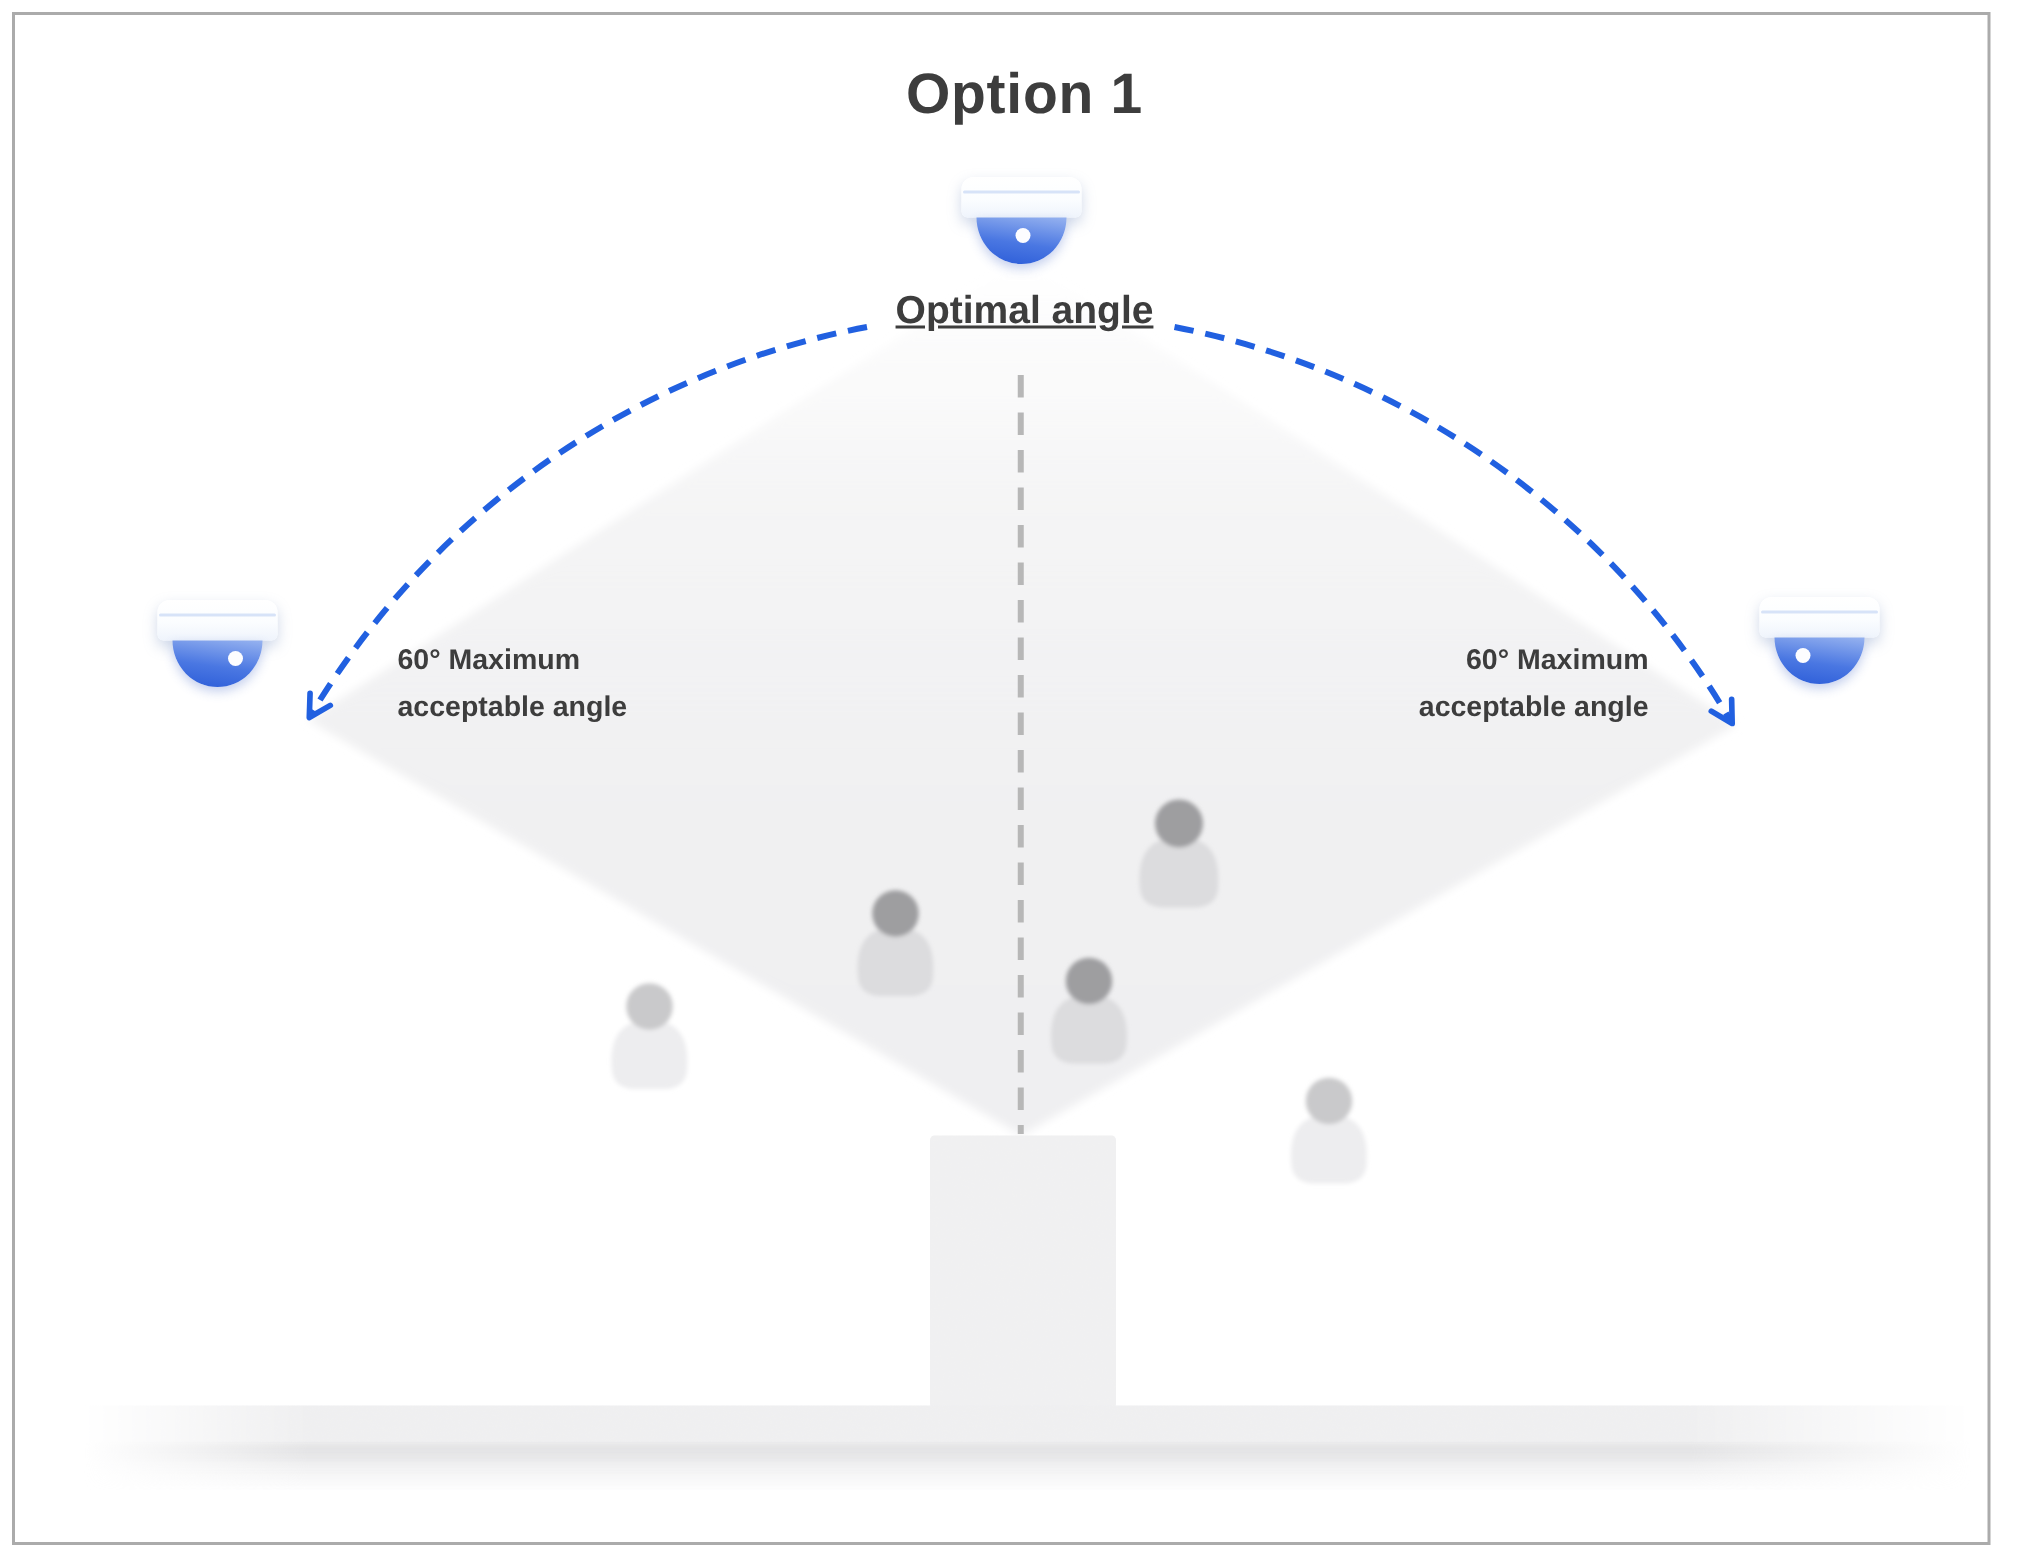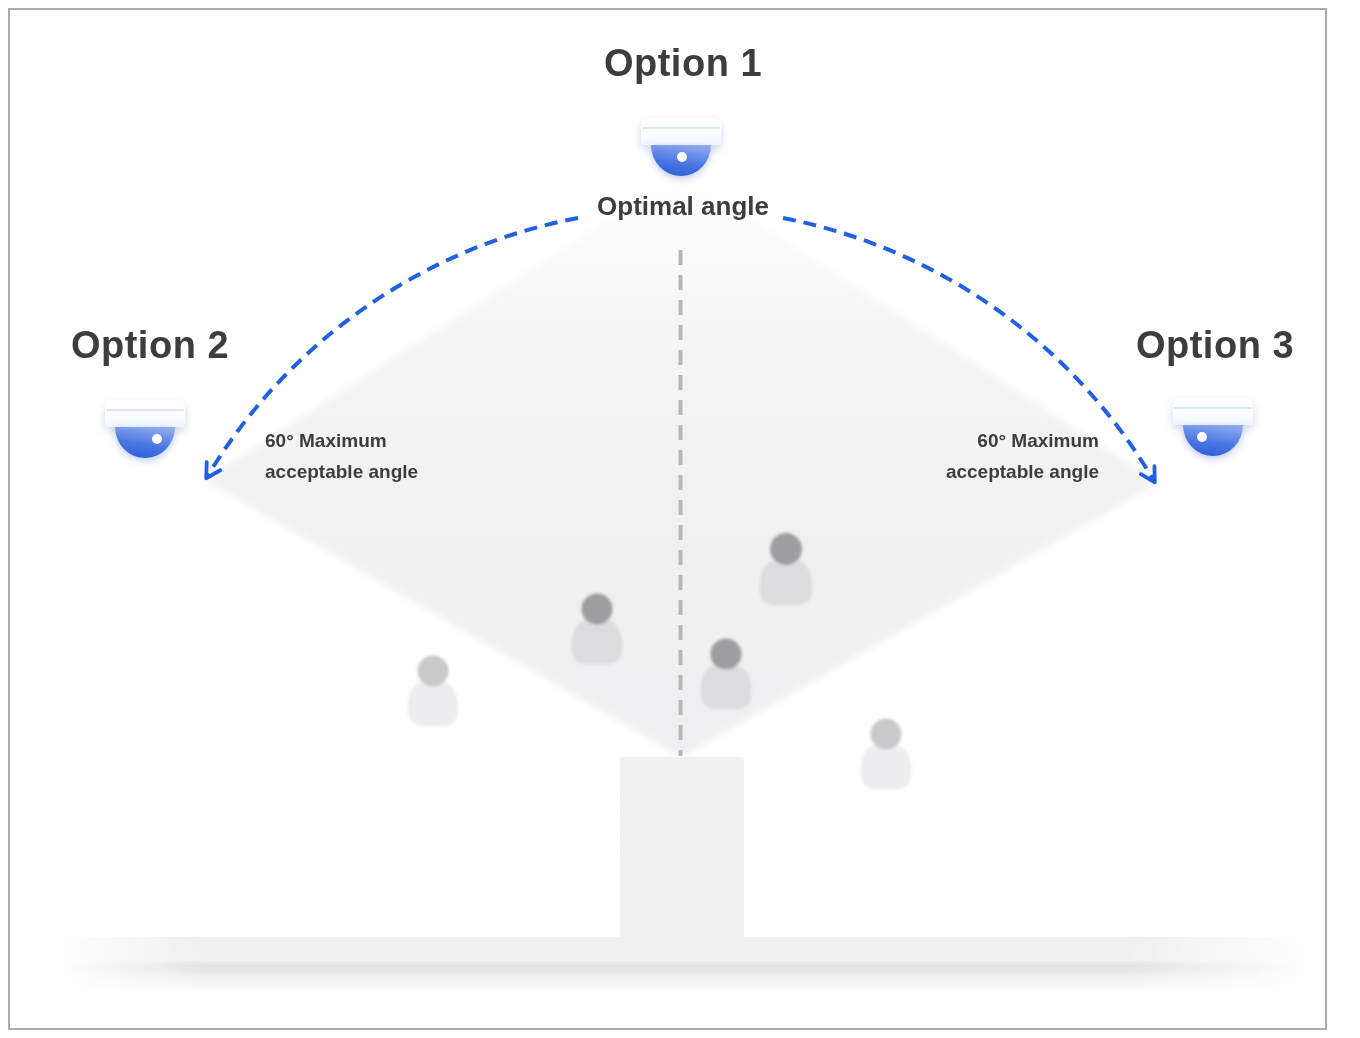--- a/index.html
+++ b/index.html
@@ -11,21 +11,21 @@
   .scene{position:absolute;left:0;top:0;}
   .title{
     position:absolute;font-weight:700;font-size:38px;line-height:40px;
     color:var(--text-dark,#3d3d3d);text-align:center;letter-spacing:.5px;white-space:nowrap;
   }
   #title-1{left:543px;top:43px;width:280px;}
   #title-2{left:30px;top:325px;width:240px;}
   #title-3{left:1095px;top:325px;width:240px;}
   .sublabel{
     position:absolute;font-weight:700;font-size:26px;line-height:28px;
-    color:var(--text-dark,#3d3d3d);white-space:nowrap;
+    color:var(--text-dark,#3d3d3d);white-space:nowrap;text-decoration:underline;
   }
   #optimal-label{left:563px;top:192px;width:240px;text-align:center;}
   .angle-label{
     position:absolute;font-weight:700;font-size:19px;line-height:31px;
     color:var(--text-dark,#3d3d3d);white-space:nowrap;
   }
   #angle-label-left{left:265px;top:425px;text-align:left;}
   #angle-label-right{left:819px;top:425px;width:280px;text-align:right;}
 
   .camera{position:absolute;width:80px;height:62px;}
@@ -161,22 +161,20 @@
     </div>
   </div>
   <div class="camera" id="cam-3">
     <div class="cam-plate"></div>
     <div class="cam-dome">
       <div class="cam-lens"></div>
     </div>
   </div>
 
   <div class="title" id="title-1">Option 1</div>
-  <div class="title" id="title-2">Option 2</div>
-  <div class="title" id="title-3">Option 3</div>
 
   <div class="sublabel" id="optimal-label">Optimal angle</div>
 
   <div class="angle-label" id="angle-label-left">
     <div>60° Maximum</div>
     <div>acceptable angle</div>
   </div>
   <div class="angle-label" id="angle-label-right">
     <div>60° Maximum</div>
     <div>acceptable angle</div>

